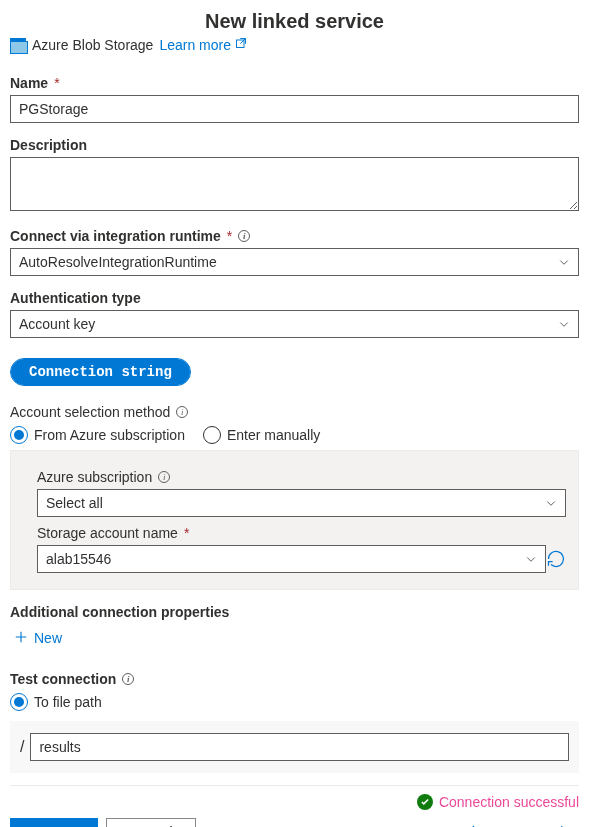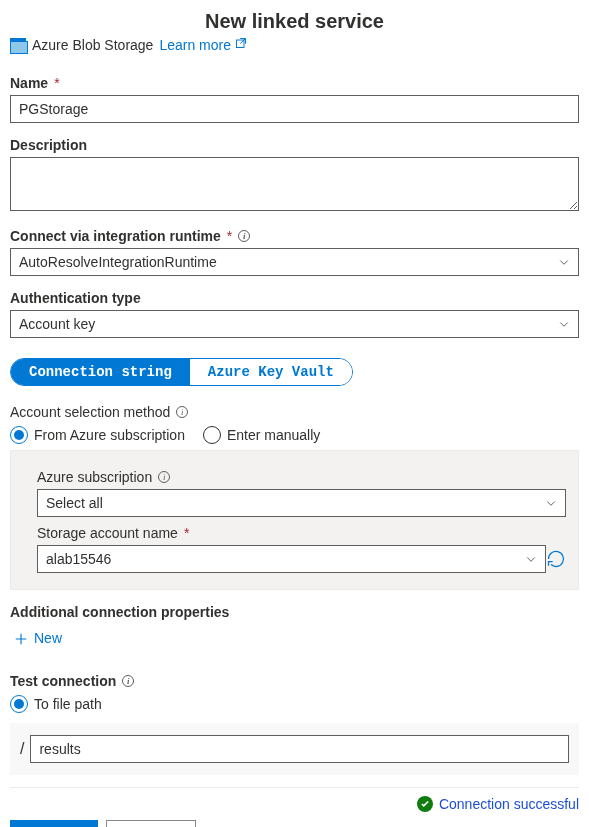--- a/index.html
+++ b/index.html
@@ -146,21 +146,21 @@
   .storage-row { display:flex; align-items:center; gap:0; }
   .storage-row .select { flex:1; }
   .refresh-ico {
     width: 20px; height: 20px;
     color: #0078d4;
     cursor: pointer;
   }
   .new-link {
     color: #0078d4;
     display: inline-flex;
-    align-items: flex-end;
+    align-items: flex-start;
     gap: 6px;
     cursor: pointer;
     margin-top: 6px;
     font-size: 14px;
     padding-left:4px;
   }
   .plus-ico { width:14px; height:14px; }
   .path-row {
     display: flex;
     align-items: center;
@@ -175,21 +175,21 @@
     border: none;
     border-top: 1px solid #edebe9;
     margin: 12px 0 8px 0;
   }
   .status-row {
     display: flex;
     justify-content: flex-end;
     align-items: center;
     gap: 6px;
     font-size: 14px;
-    color: #1d4ed8;
+    color: #ec4899;
     margin-bottom: 8px;
   }
   .check-ico {
     width:16px; height:16px;
     background:#107c10;
     border-radius:50%;
     display:flex; align-items:center; justify-content:center;
     color:#fff;
   }
   .footer-btns {
@@ -267,21 +267,20 @@
 </div>
 <div class="select">
   <span>Account key</span>
   <svg class="chev" viewBox="0 0 16 16" fill="none" stroke="#605e5c" stroke-width="1.3">
       <path d="M3 6l5 5 5-5"></path>
     </svg>
 </div>
 
 <div class="pill-tabs">
   <div class="pill-tab active">Connection string</div>
-  <div class="pill-tab">Azure Key Vault</div>
 </div>
 
 <div class="label" style="font-weight:400;">
   <span>Account selection method</span>
   <span class="info-ico">i</span>
 </div>
 <div class="radio-row">
   <label class="radio">
     <span class="radio-circle checked">
         <span class="radio-dot"></span>

